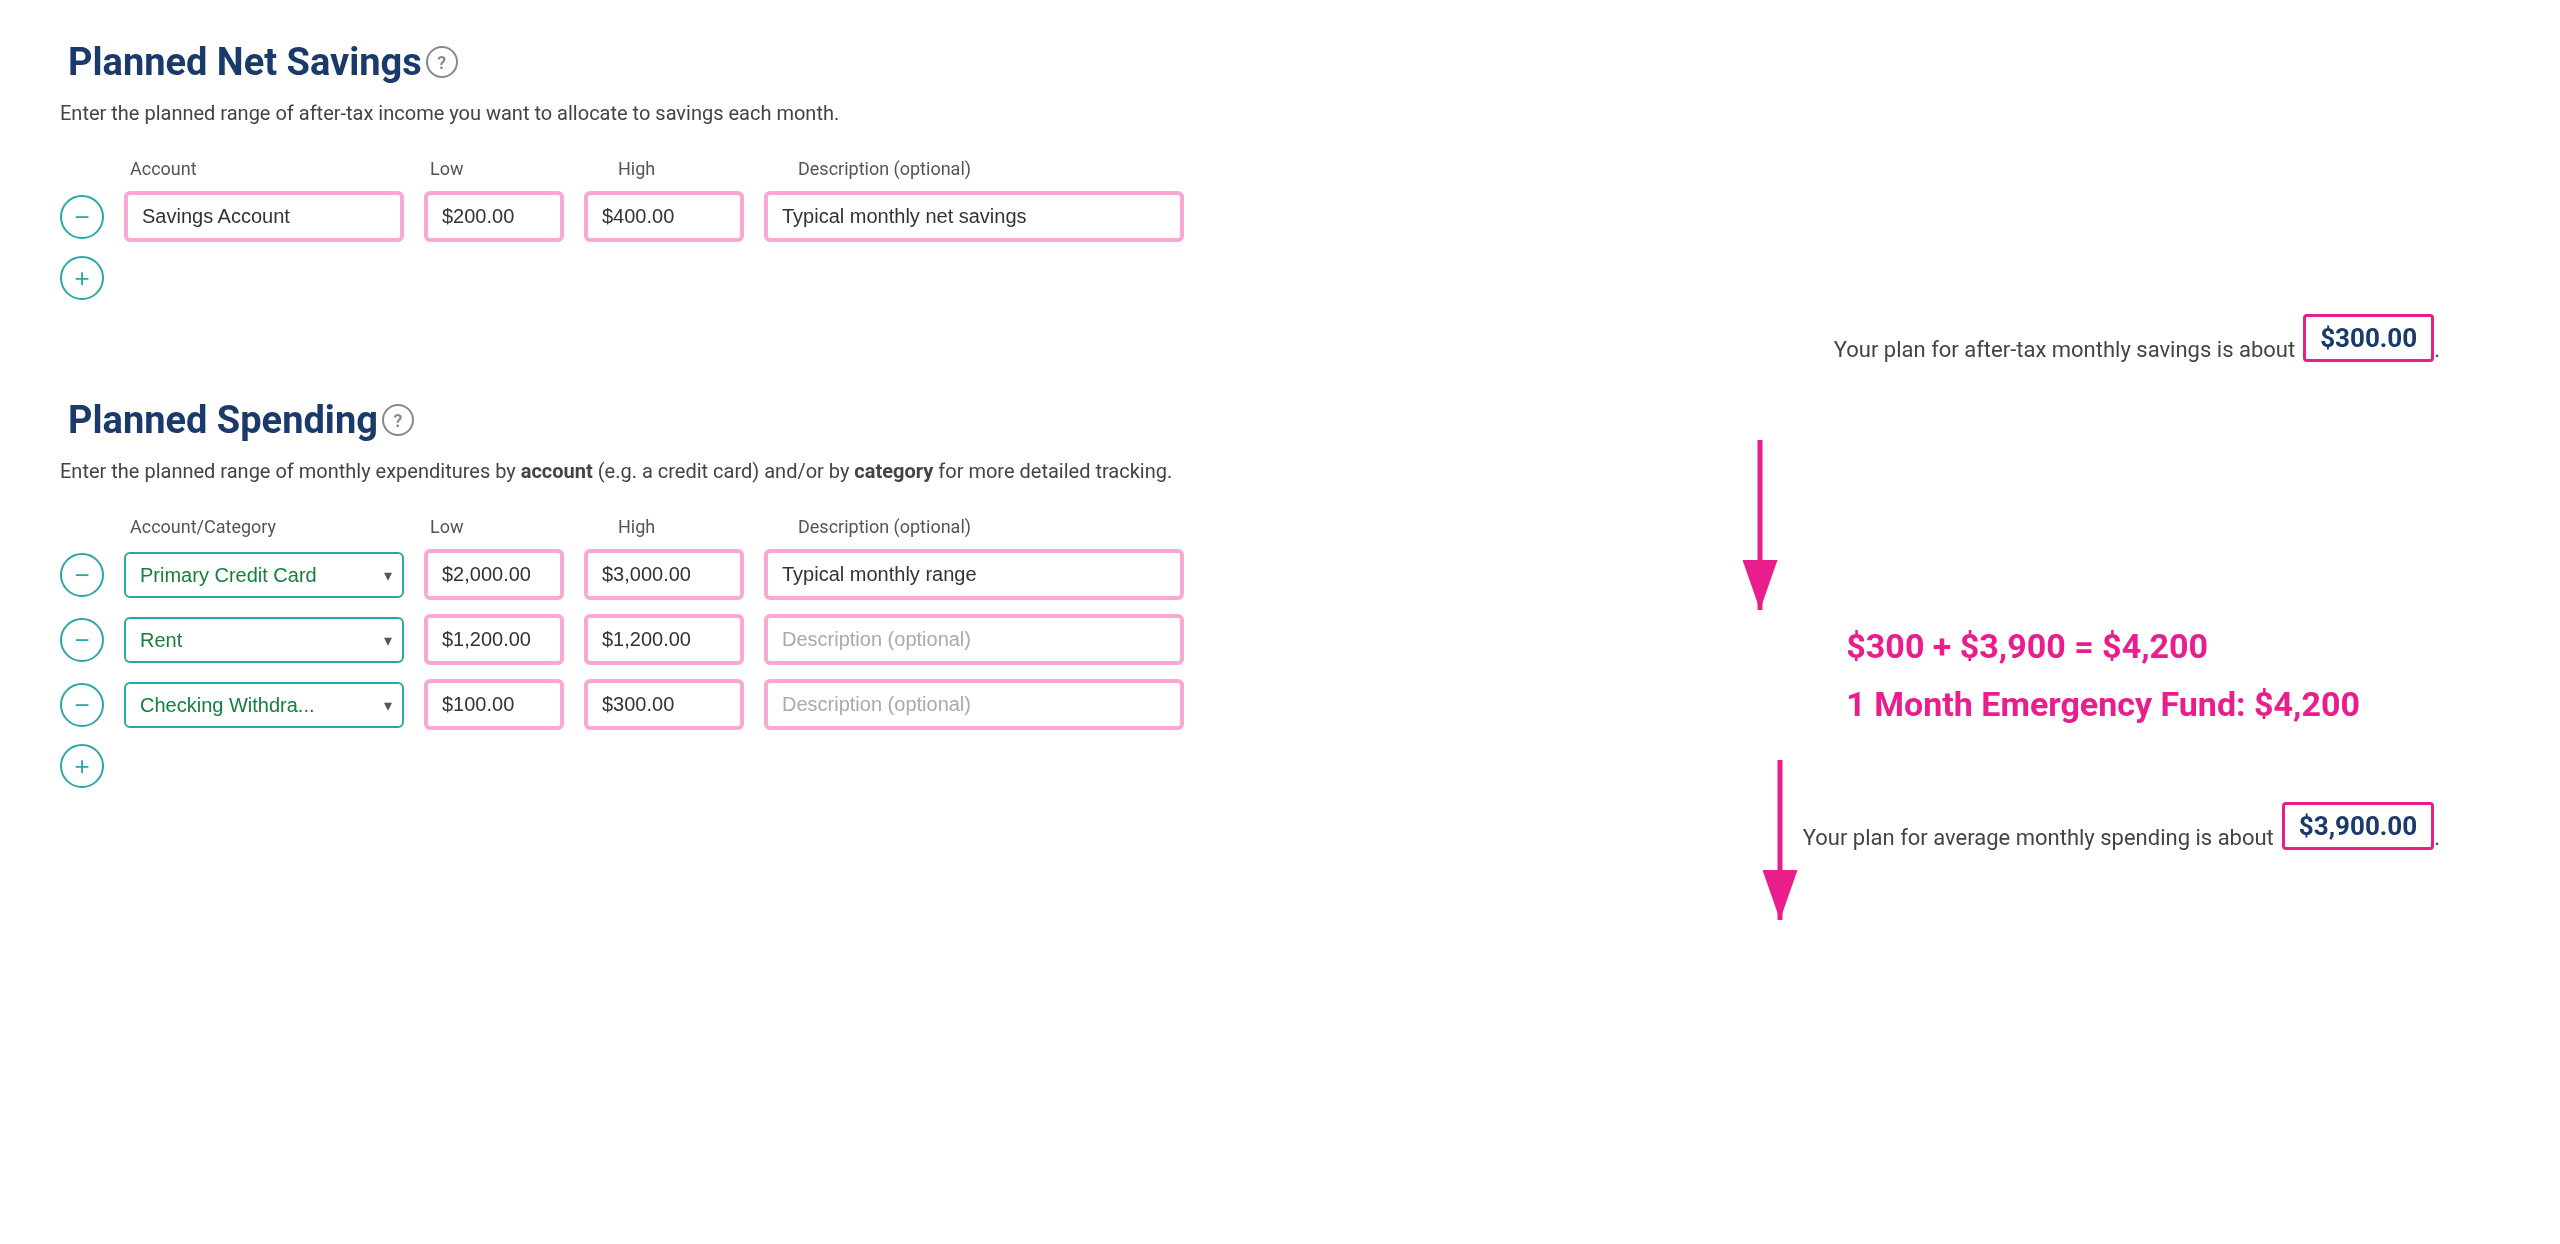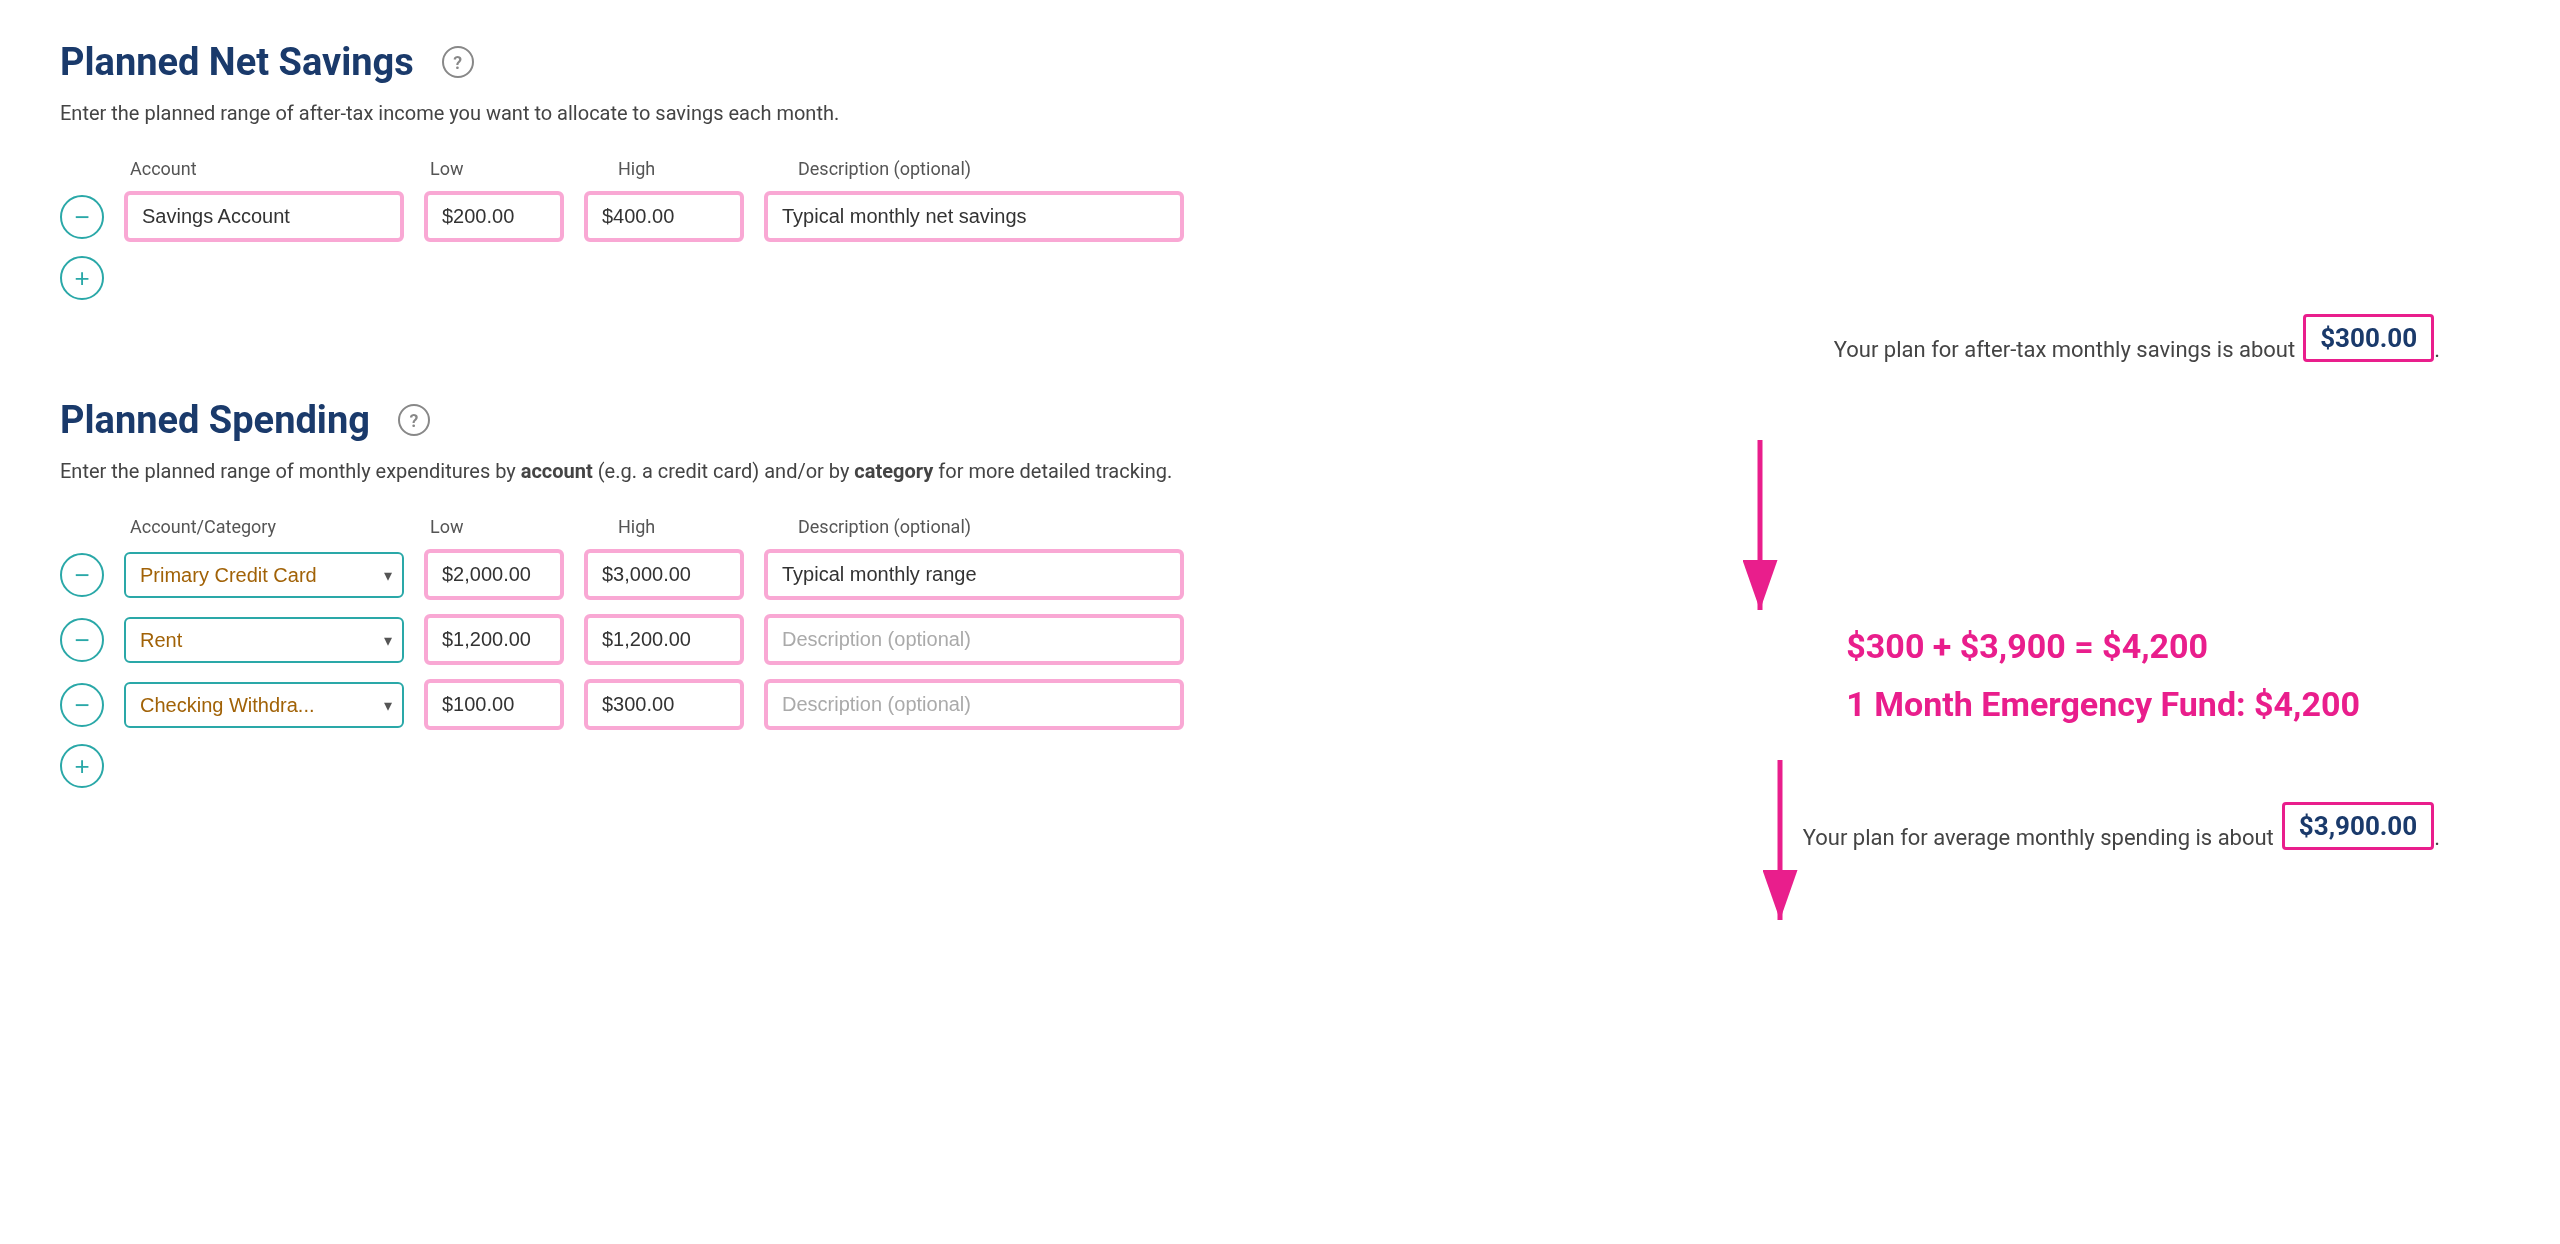--- a/index.html
+++ b/index.html
@@ -17,22 +17,23 @@
       width: 2560px;
       min-height: 1244px;
     }
 
     .section-title {
       font-size: 38px;
       font-weight: 700;
       color: #1a3a6b;
       display: flex;
       align-items: center;
-      gap: 28px;
+      gap: 4px;
       margin-bottom: 14px;
+      margin-left: 8px;
     }
 
     .help-icon {
       width: 32px;
       height: 32px;
       border-radius: 50%;
       border: 2px solid #888;
       display: inline-flex;
       align-items: center;
       justify-content: center;
@@ -113,21 +114,21 @@
     .select-wrapper {
       position: relative;
       width: 280px;
     }
 
     .select-field {
       border: 2px solid #2aa8a8;
       border-radius: 6px;
       padding: 10px 40px 10px 14px;
       font-size: 20px;
-      color: #a16207;
+      color: #15803d;
       outline: none;
       width: 100%;
       appearance: none;
       background: white;
       cursor: pointer;
     }
 
     .select-arrow {
       position: absolute;
       right: 12px;

